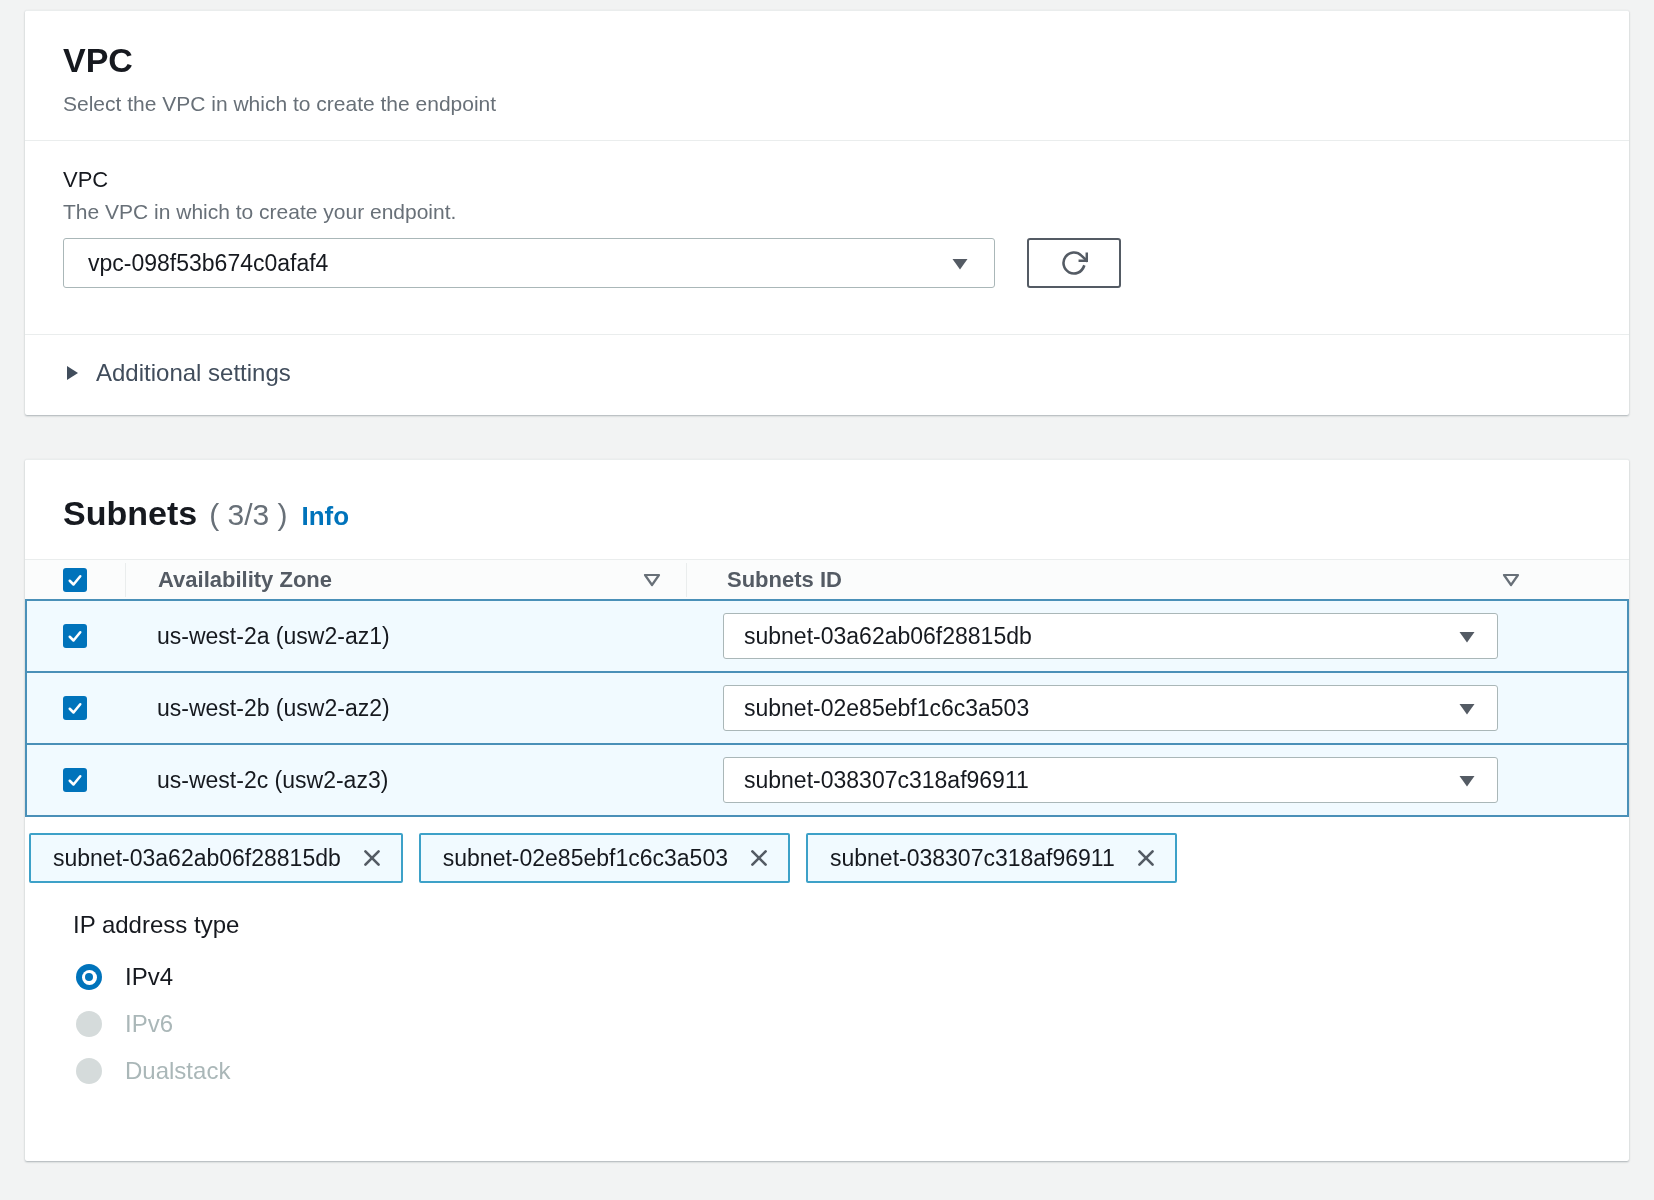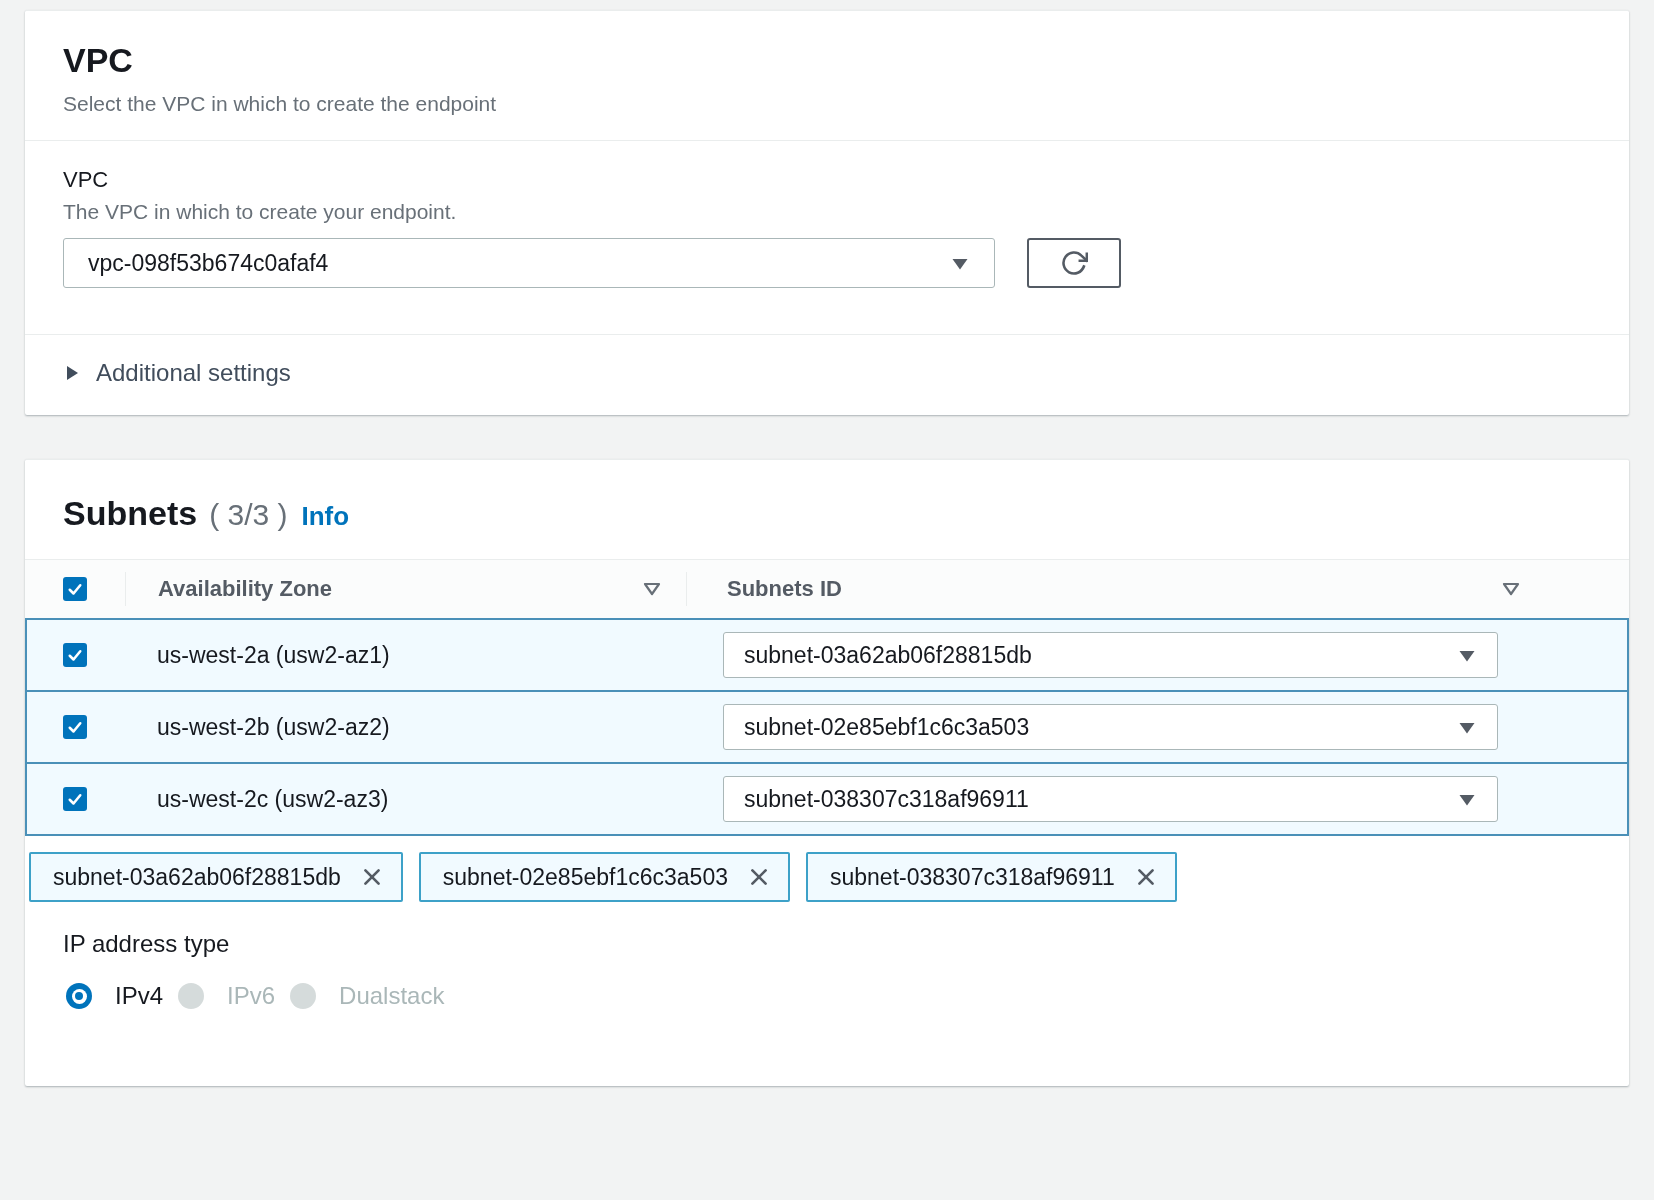--- a/index.html
+++ b/index.html
@@ -28,21 +28,21 @@
           border-radius:3px;display:flex;align-items:center;justify-content:center;cursor:pointer}
   .card-footer{padding:24px 38px 28px;display:flex;align-items:center;gap:15px;cursor:pointer}
   .expand-label{font-size:24px;font-weight:400;color:#414d5c}
 
   
   .card-header2{padding:34px 38px 26px;display:flex;align-items:baseline}
   .subnets-title{font-size:34px;font-weight:700}
   .subnets-count{font-size:30px;color:#687078;margin-left:12px}
   .info-link{font-size:26px;font-weight:700;color:#0073bb;margin-left:14px;cursor:pointer}
 
-  .thead{display:flex;align-items:center;height:59px;border-top:1px solid #eaeded;background:#fbfcfc}
+  .thead{display:flex;align-items:center;height:40px;border-top:1px solid #eaeded;background:#fbfcfc}
   .col-select{width:100px;display:flex;align-items:center;padding-left:38px}
   .vdiv{width:1px;height:34px;background:#eaeded;align-self:center}
   .col-az{width:560px;display:flex;align-items:center;justify-content:space-between;
           padding:0 24px 0 32px}
   .col-subnet{flex:1;display:flex;align-items:center;justify-content:space-between;
           padding:0 108px 0 40px}
   .th-label{font-size:22px;font-weight:700;color:#545b64}
 
   .tbody{border:2px solid #4a90b8;border-top:none}
   .row{display:flex;align-items:center;height:72px;background:#f1faff;border-top:2px solid #4a90b8}
@@ -54,23 +54,23 @@
   .select--row{width:775px;height:46px;padding:0 20px 0 20px;font-size:23px}
 
   .checkbox{width:24px;height:24px;border-radius:3px;background:#0073bb;display:flex;
             align-items:center;justify-content:center;cursor:pointer;flex:none}
 
   .chips{display:flex;gap:16px;margin:16px 0 0 4px}
   .chip{display:flex;align-items:center;gap:20px;background:#f1faff;border:2px solid #3da1c8;
         border-radius:2px;height:50px;padding:0 18px 0 22px;font-size:23px;color:#16191f}
   .chip-close{display:flex;align-items:center;cursor:pointer}
 
-  .ip-section{padding:28px 0 0 38px}
+  .ip-section{padding:28px 0 0 48px}
   .ip-label{font-size:24px;color:#16191f}
-  .radios{margin-top:22px;display:flex;flex-direction:row;gap:15px;padding-left:3px}
+  .radios{margin-top:22px;display:flex;flex-direction:column;gap:15px;padding-left:3px}
   .radio-row{display:flex;align-items:center;gap:23px;height:32px}
   .radio{width:26px;height:26px;border-radius:50%;display:flex;align-items:center;
          justify-content:center;flex:none}
   .radio--selected{background:#0073bb;cursor:pointer}
   .radio--disabled{background:#d5dbdb}
   .radio-mid{width:15px;height:15px;border-radius:50%;background:#fff;display:flex;
              align-items:center;justify-content:center}
   .radio-dot{width:8px;height:8px;border-radius:50%;background:#0073bb}
   .radio-label{font-size:24px;color:#16191f}
   .radio-label--disabled{color:#aab7b8}

